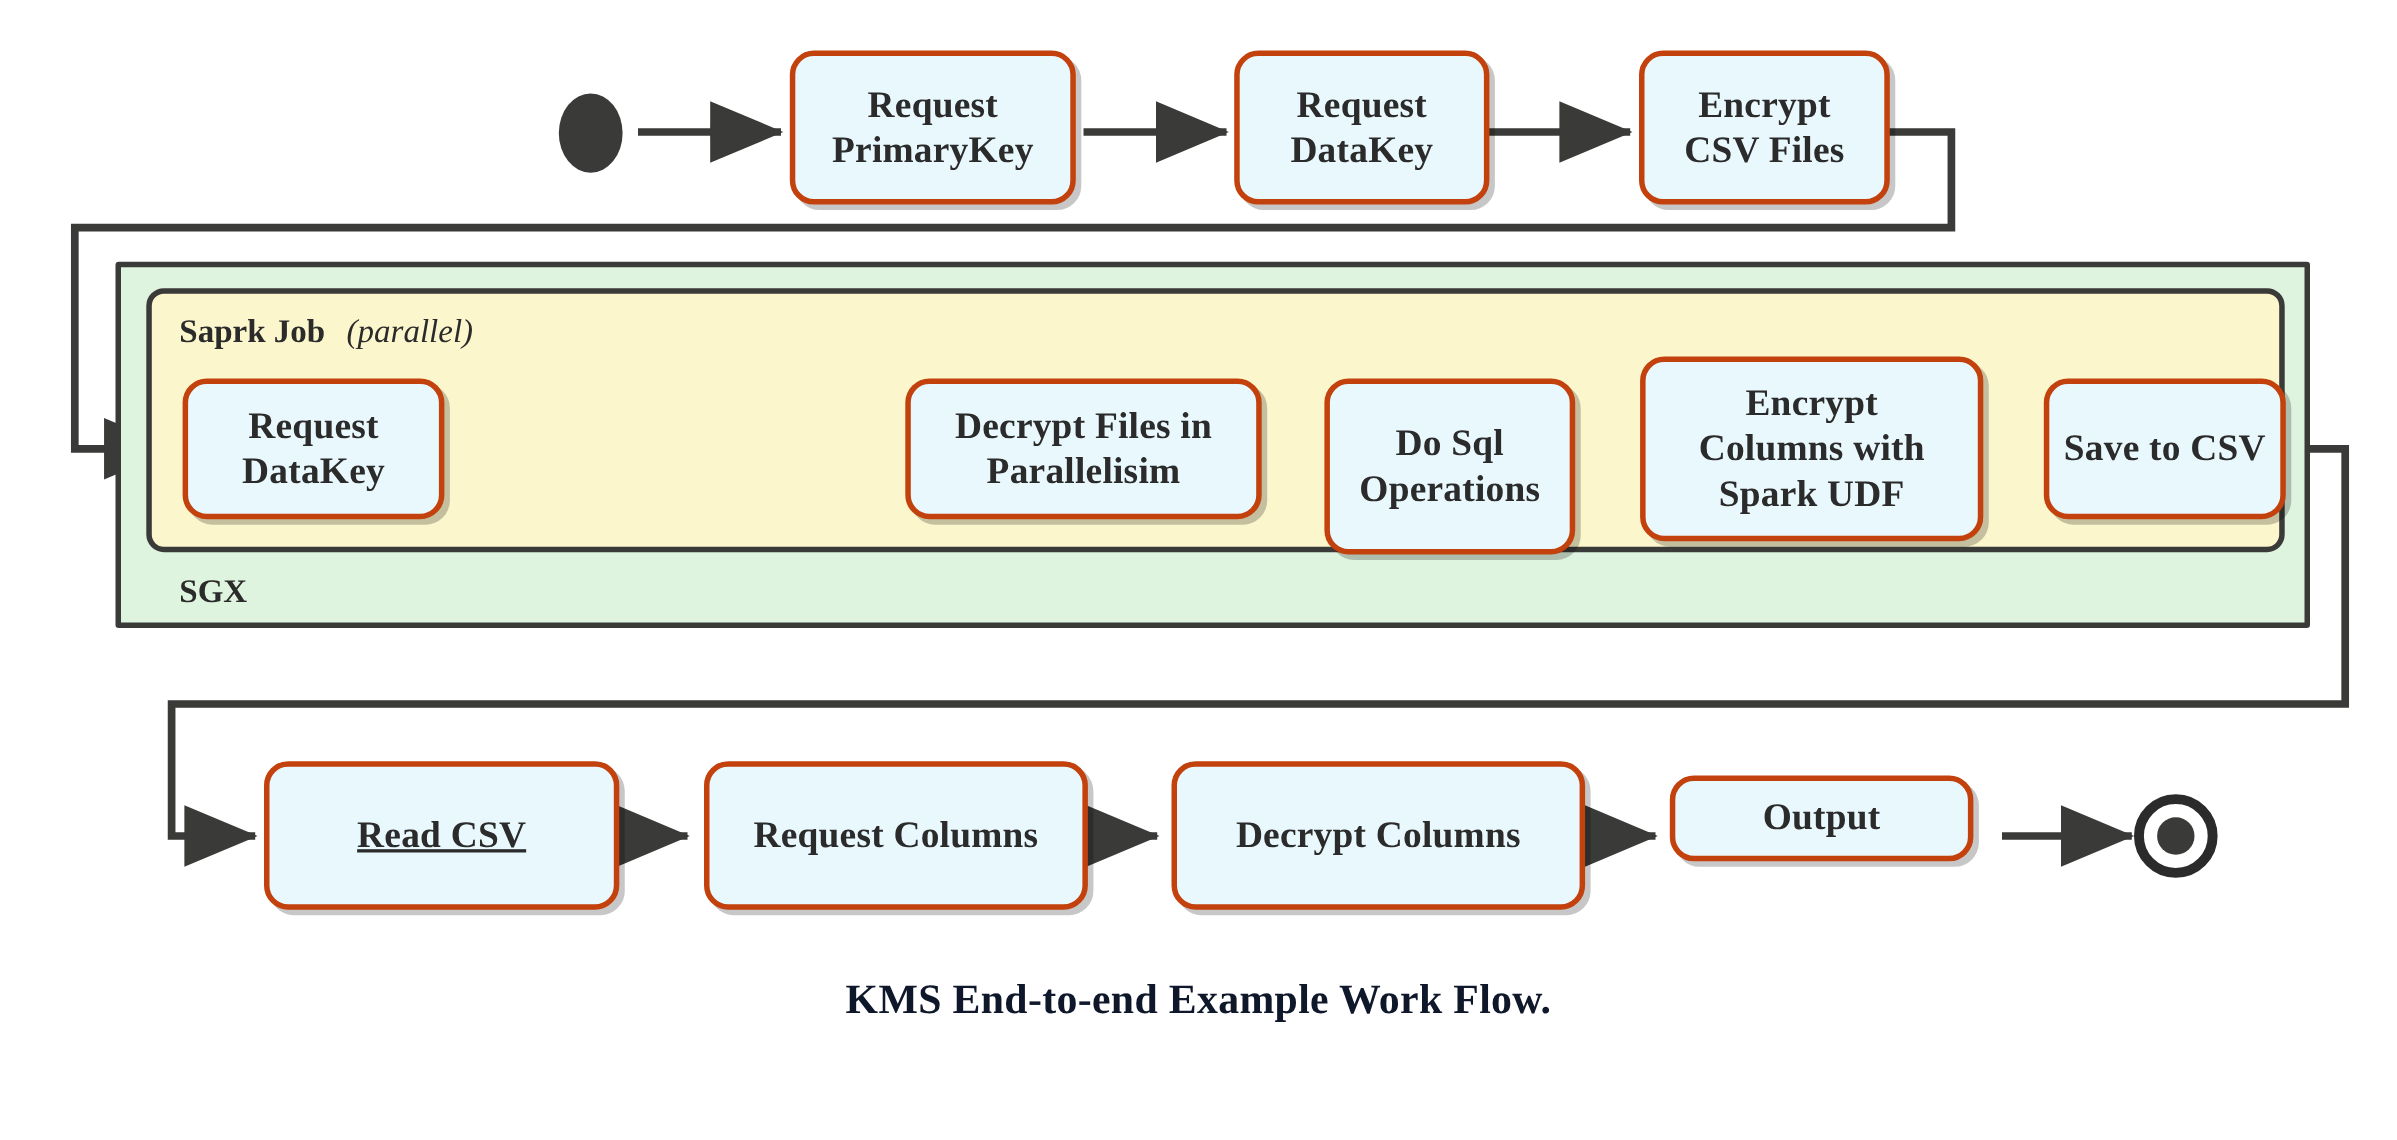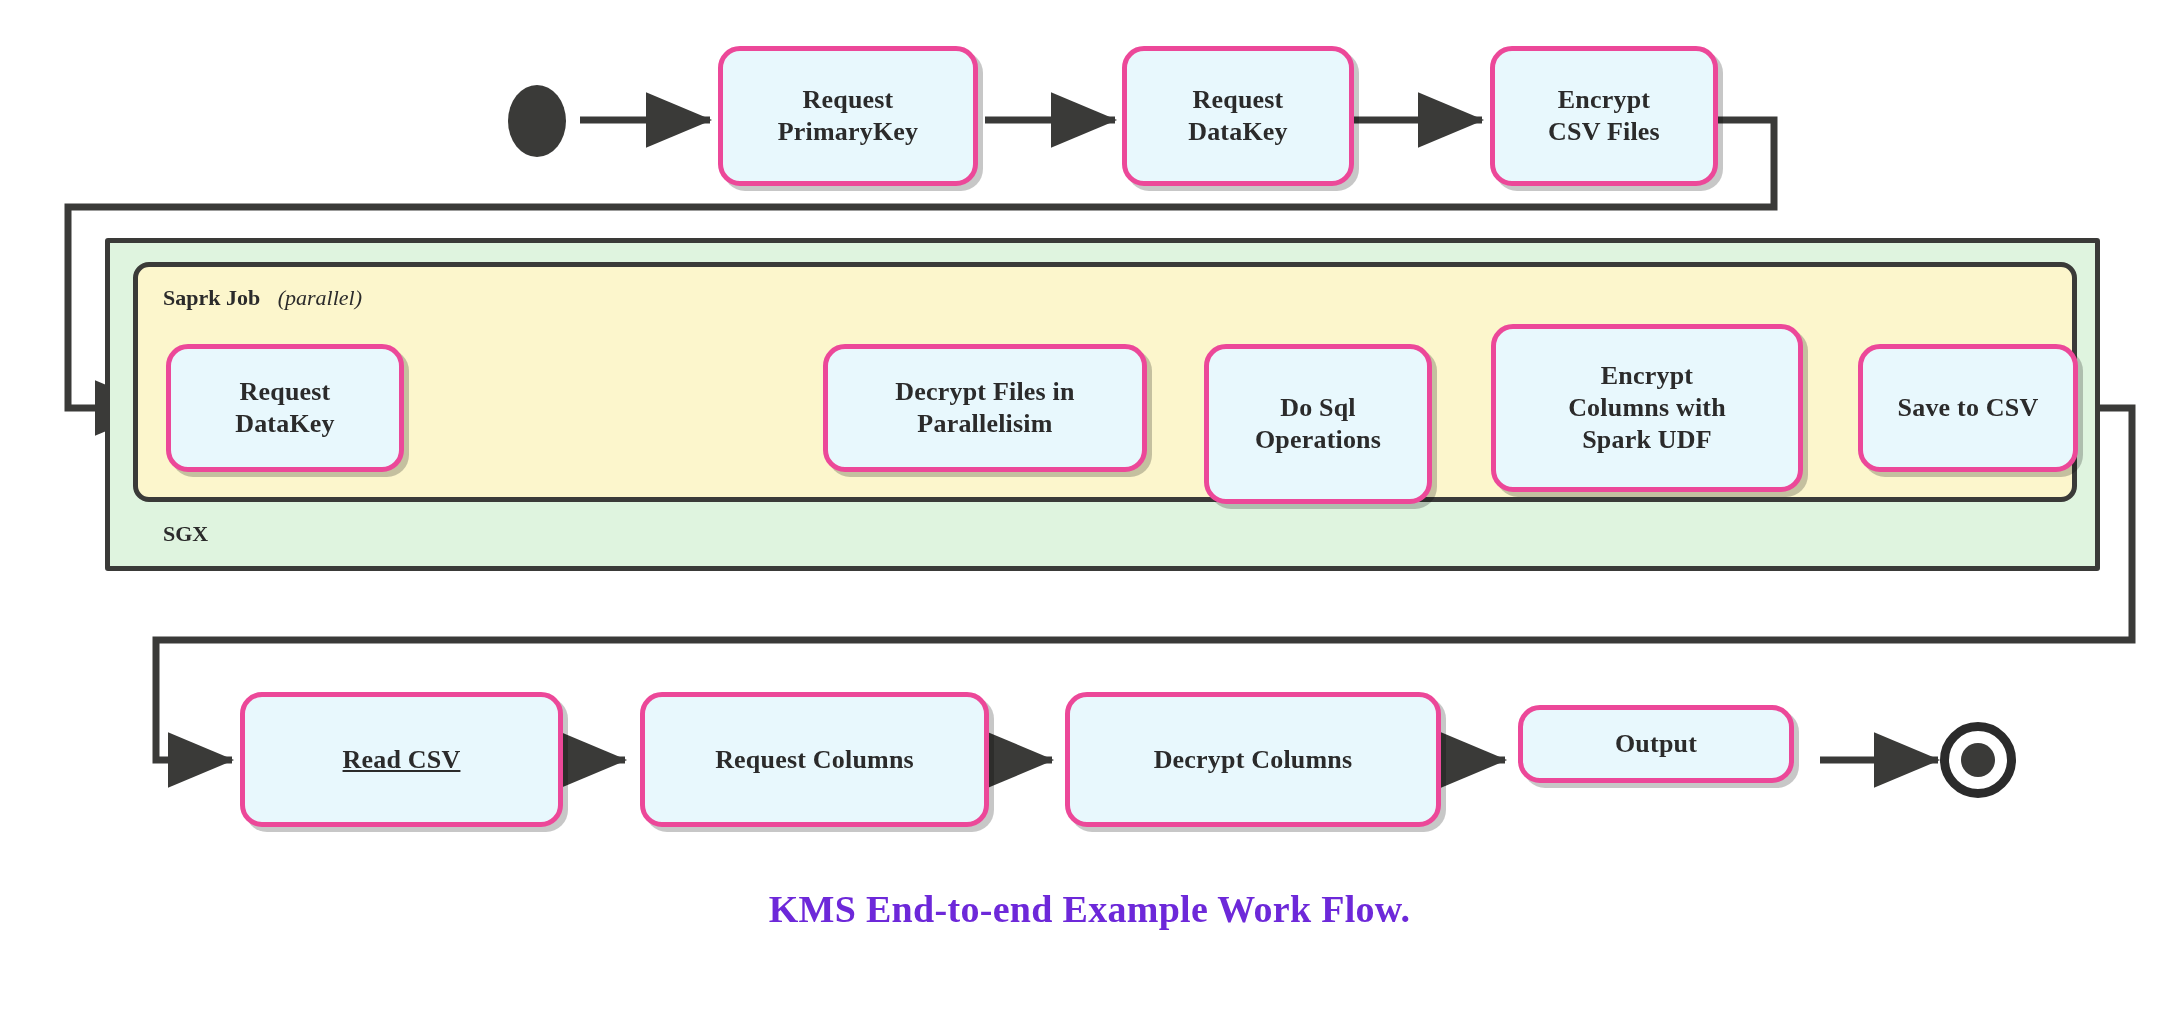--- a/index.html
+++ b/index.html
@@ -8,27 +8,27 @@
     font-family:"Liberation Serif","DejaVu Serif",serif;
     overflow:hidden;
   }
   #stage{position:relative;width:2179px;height:1036px;background:#fff;}
   svg.layer{position:absolute;left:0;top:0;width:2179px;height:1036px;}
 
   .node{
     position:absolute;
     box-sizing:border-box;
     background:#e8f8fd;
-    border:5px solid #ec4899;
+    border:5px solid #c2410c;
     border-radius:22px;
     display:flex;align-items:center;justify-content:center;
     text-align:center;
     font-weight:bold;
     color:#2b2b2b;
-    font-size:26px;
+    font-size:34px;
     line-height:1.22;
     letter-spacing:0.2px;
     box-shadow:5px 5px 0 rgba(0,0,0,0.22);
     padding:16px 10px;
   }
   .node span{display:block;}
 
   .container{
     position:absolute;
     box-sizing:border-box;
@@ -37,21 +37,21 @@
   #sgx-container{
     background:#dff4df;
     border-radius:3px;
   }
   #spark-container{
     background:#fcf6cc;
     border-radius:16px;
   }
   .container-label{
     position:absolute;
-    font-size:22px;
+    font-size:30px;
     font-weight:bold;
     color:#2b2b2b;
     white-space:nowrap;
   }
   .container-label .it{font-style:italic;font-weight:normal;}
 
   #start-node{
     position:absolute;
     background:#3a3a38;
     border-radius:50%;
@@ -68,21 +68,21 @@
     background:#3a3a38;
     border-radius:50%;
   }
 
   #caption{
     position:absolute;
     width:100%;
     text-align:center;
     font-size:38px;
     font-weight:bold;
-    color:#6d28d9;
+    color:#0f172a;
     letter-spacing:0.3px;
   }
 </style>
 </head>
 <body>
 
 <div id="stage">
 
   <svg class="layer" viewBox="0 0 2179 1036">
     <defs>

